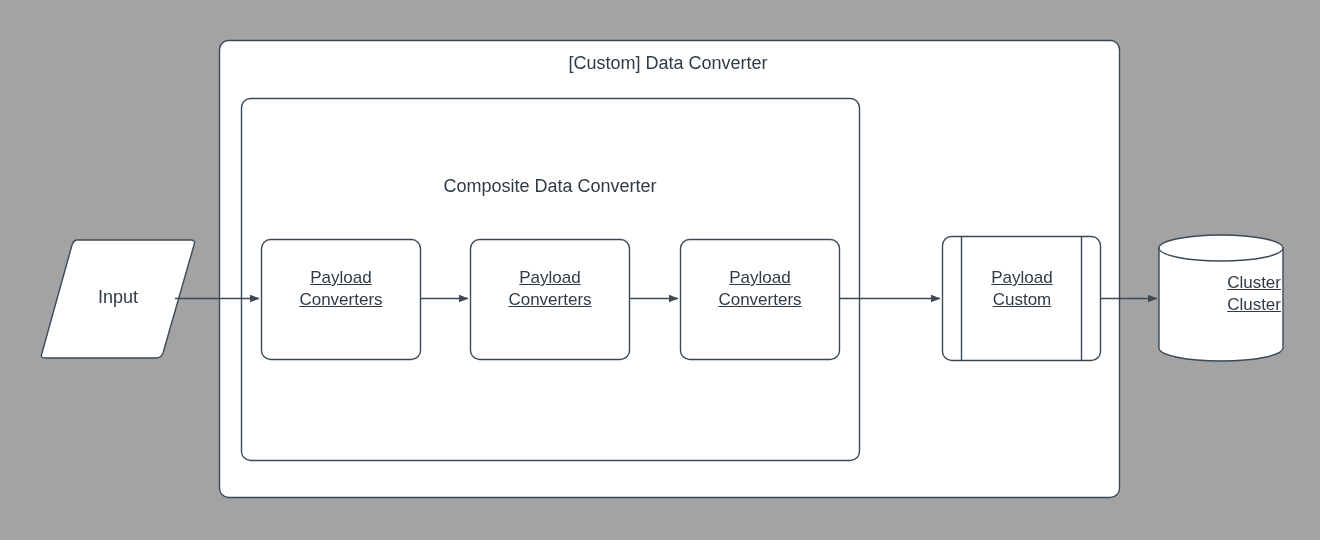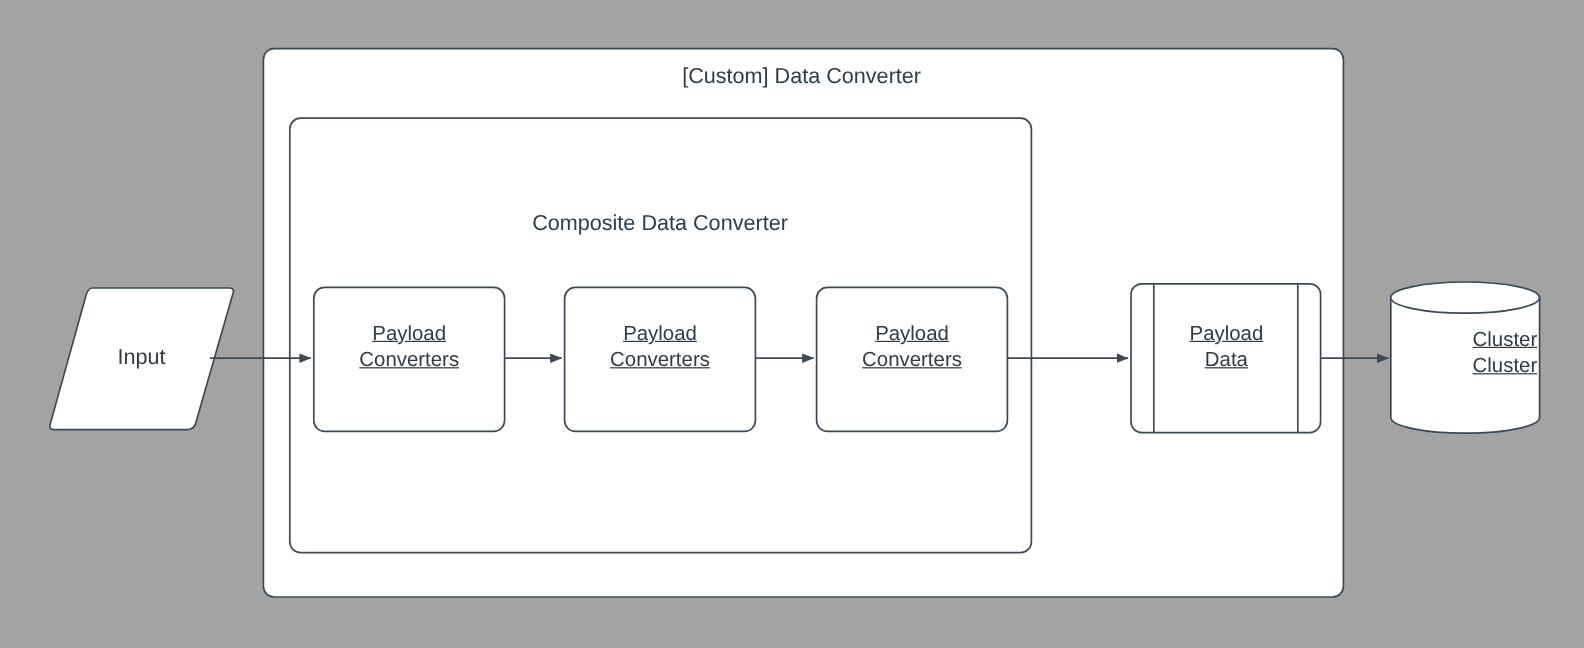--- a/index.html
+++ b/index.html
@@ -86,17 +86,17 @@
   <div class="lbl lbl-18" style="left:350px; top:141px; width:400px;margin-top:34px;">Composite Data Converter</div>
 
   <div class="lbl lbl-18" style="left:58px; top:286px; width:120px;">Input</div>
 
   <div class="lbl lbl-17" style="left:261px; top:267px; width:160px;"><span>Payload</span><br><span>Converters</span></div>
 
   <div class="lbl lbl-17" style="left:470px; top:267px; width:160px;"><span>Payload</span><br><span>Converters</span></div>
 
   <div class="lbl lbl-17" style="left:680px; top:267px; width:160px;"><span>Payload</span><br><span>Converters</span></div>
 
-  <div class="lbl lbl-17" style="left:962px; top:267px; width:120px;"><span>Payload</span><br><span>Data</span></div>
+  <div class="lbl lbl-17" style="left:962px; top:267px; width:120px;"><span>Payload</span><br><span>Custom</span></div>
 
   <div class="lbl lbl-17" style="left:1161px; top:272px; width:120px;text-align:right;"><span>Cluster</span><br><span>Cluster</span></div>
 
 </div>
 
 </body></html>

